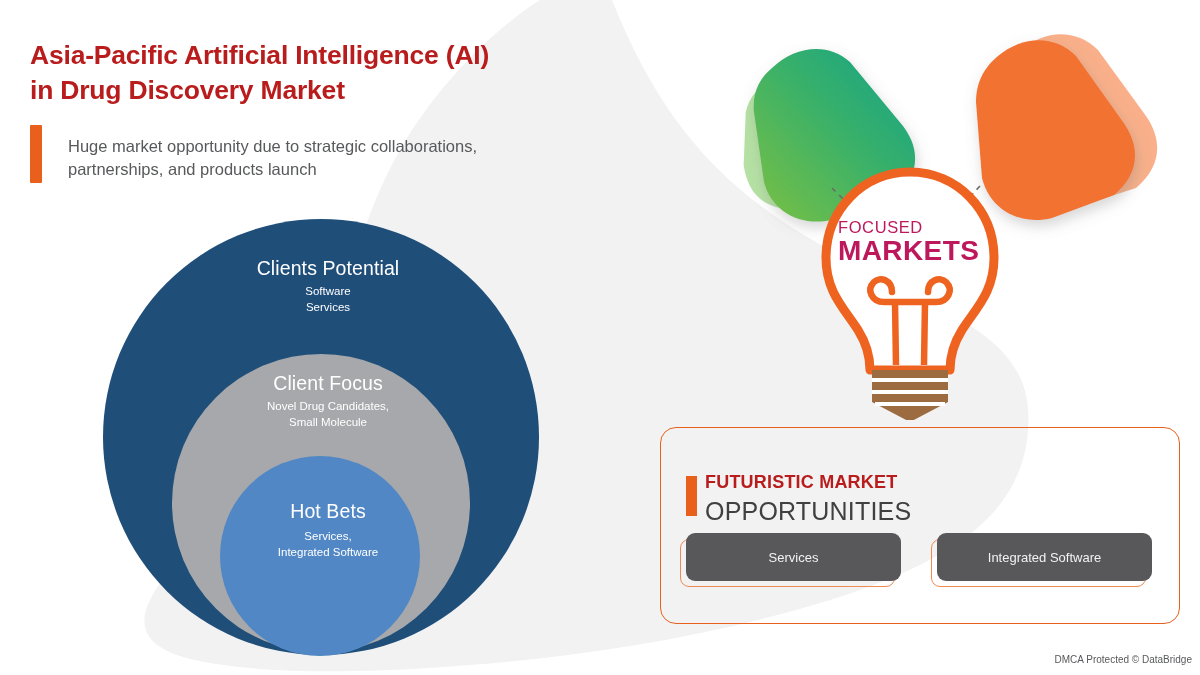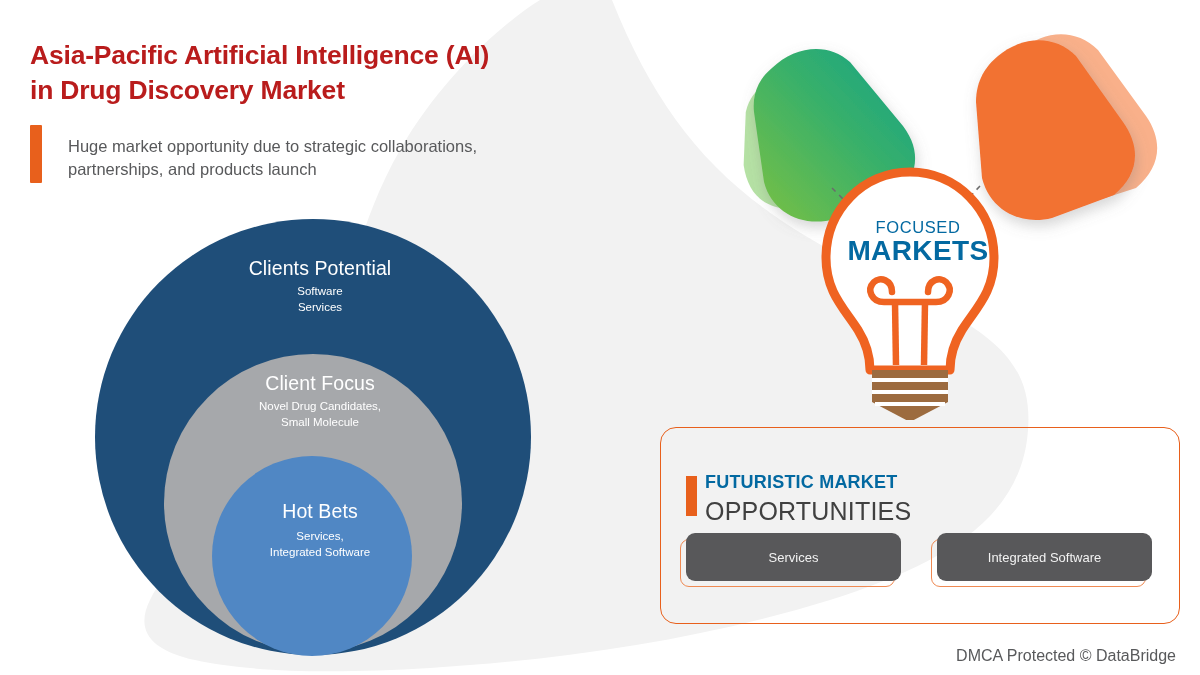--- a/index.html
+++ b/index.html
@@ -26,66 +26,66 @@
   }
   #subwrap{display:flex;align-items:flex-start;margin-top:15px;}
   #accent-bar{
     width:12px;min-width:12px;height:58px;background:#e8601c;margin-right:14px;margin-top:2px;border-radius:1px;
   }
   #subtitle{
     font-size:16.5px;line-height:1.42;color:#58595b;margin:12px;font-weight:normal;
   }
 
   
-  #circles{position:absolute;left:0px;top:0px;width:640px;height:577px;z-index:4;}
+  #circles{position:absolute;left:8px;top:0px;width:640px;height:577px;z-index:4;}
   .circ-label{
     position:absolute;text-align:center;color:#ffffff;
     width:320px;left:50%;transform:translateX(-50%);
   }
   .circ-title{font-size:19.5px;font-weight:500;letter-spacing:.1px;}
   .circ-sub{font-size:11.5px;line-height:1.38;margin-top:4px;}
   .blob-label{
     position:absolute;color:#fff;font-weight:bold;font-size:11px;
     letter-spacing:.45px;line-height:1.32;text-align:center;
   }
   #bulb-text{
-    position:absolute;text-align:center;color:#0369a1;width:160px;
+    position:absolute;text-align:left;color:#be185d;width:160px;
     left:838px;top:218px;z-index:6;
   }
   #bulb-l1{font-size:16.5px;letter-spacing:.6px;font-weight:normal;}
   #bulb-l2{font-size:28px;letter-spacing:.4px;font-weight:bold;margin-top:-2px;}
 
   
   #fmo-card{
     position:absolute;left:660px;top:427px;width:520px;height:197px;
     border:1.4px solid #e8601c;border-radius:16px;z-index:5;box-sizing:border-box;
   }
   #fmo-head{position:absolute;left:25px;top:45px;display:flex;align-items:flex-start;}
   #fmo-bar{width:11px;min-width:11px;height:40px;background:#e8601c;margin-right:8px;margin-top:3px;}
-  #fmo-l1{font-size:18px;font-weight:bold;color:#0369a1;letter-spacing:.2px;line-height:1;}
+  #fmo-l1{font-size:18px;font-weight:bold;color:#b91c1c;letter-spacing:.2px;line-height:1;}
   #fmo-l2{font-size:25px;font-weight:normal;color:#404040;letter-spacing:.2px;line-height:1.05;margin-top:7px;}
 
   #fmo-btns{position:absolute;left:25px;top:105px;display:flex;gap:36px;}
   .btn-wrap{position:relative;}
   .btn-ghost{
     position:absolute;left:-6px;top:6px;width:100%;height:100%;
     border:1.4px solid #ef8a53;border-radius:9px;box-sizing:border-box;
   }
   .btn-face{
     position:relative;background:#58585a;color:#f2f2f2;
     border-radius:9px;font-size:13px;
     display:flex;align-items:center;justify-content:center;
     box-sizing:border-box;
   }
   #btn-services .btn-face{width:215px;height:48px;}
   #btn-integrated .btn-face{width:215px;height:48px;}
 
   
   #footer{
-    position:absolute;right:24px;bottom:10px;font-size:16px;color:#58595b;z-index:8;
+    position:absolute;right:8px;bottom:10px;font-size:10px;color:#58595b;z-index:8;
   }
 </style>
 </head>
 <body>
 
 <div id="stage">
 
   <svg id="bg-blob" width="1200" height="675" viewBox="0 0 1200 675">
     <path d="M612,0 C660,120 720,190 830,250 C960,320 1035,340 1028,430
              C1022,520 940,565 830,600 C700,640 560,660 430,668

